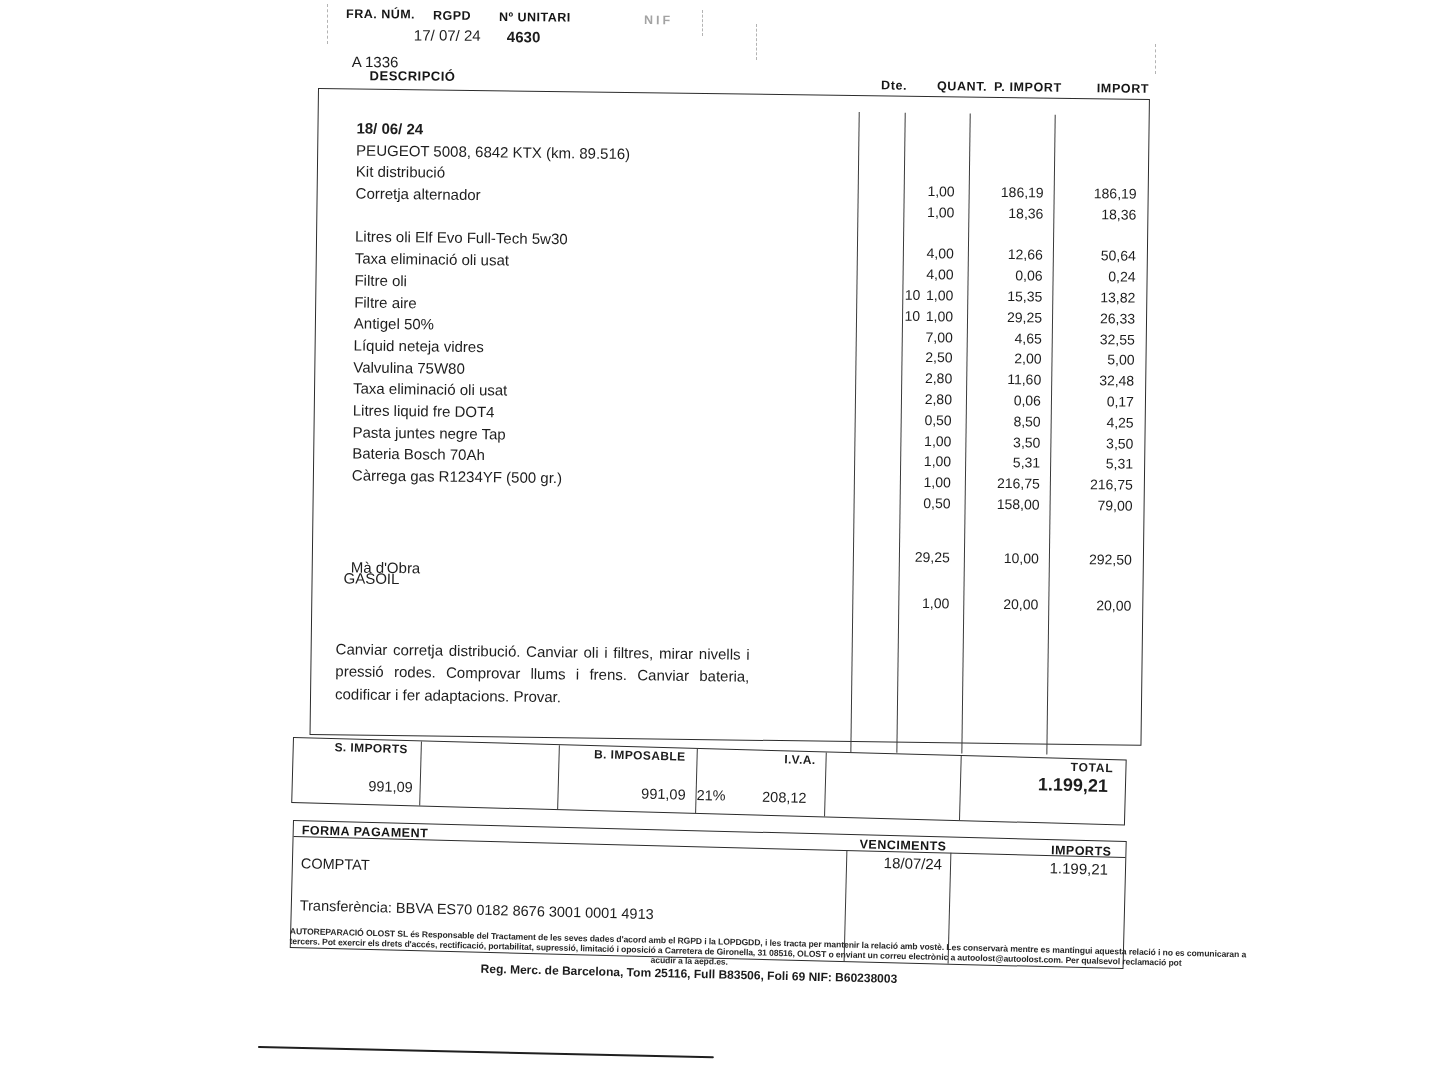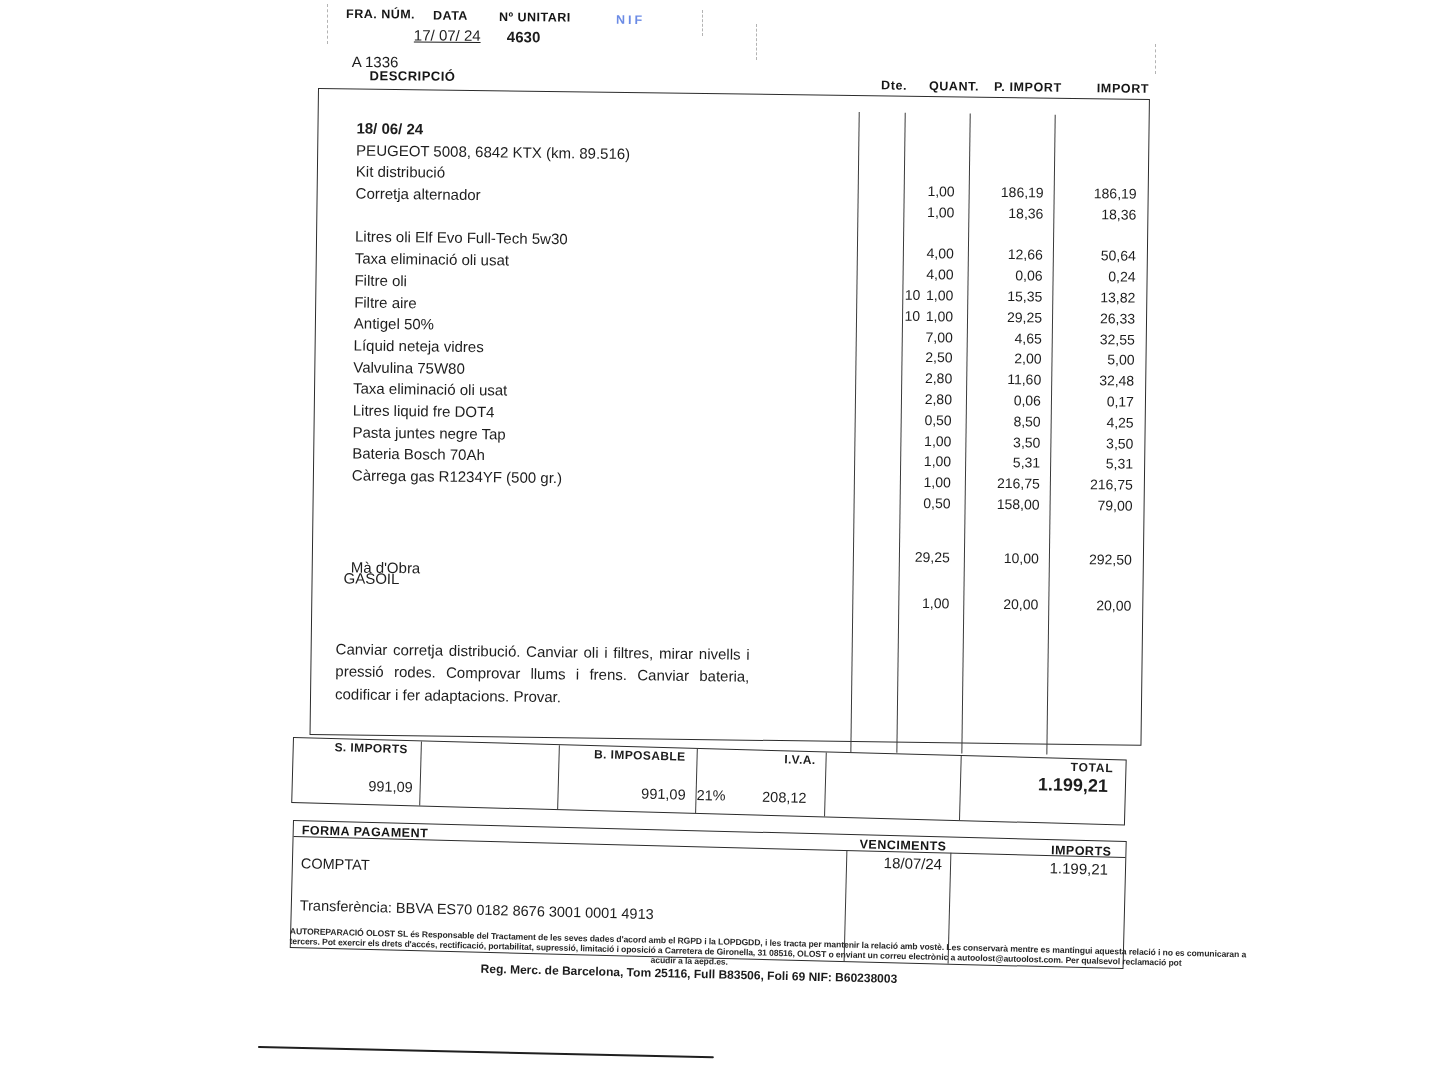--- a/index.html
+++ b/index.html
@@ -52,47 +52,47 @@
   
   .legal{position:absolute;left:290px;top:926px;width:800px;transform:rotate(1.4deg);
          transform-origin:0 0;color:#202020;}
   .legal .l{position:absolute;left:0;width:800px;text-align:center;font-size:8.6px;
             letter-spacing:-.1px;white-space:nowrap;font-weight:600;color:#2a2a2a;}
   .legal .l4{position:absolute;left:0;top:31px;width:800px;text-align:center;
              font-size:12px;font-weight:600;white-space:nowrap;color:#1c1c1c;}
 
   .scan-line{position:absolute;left:258px;top:1046px;width:456px;height:2.4px;
              background:#1f1f1f;transform:rotate(1.3deg);transform-origin:0 0;border-radius:1px;}
-  .faded{opacity:.65;color:#1d4ed8;}
+  .faded{opacity:.65;color:#737373;margin-left:28px;}
 </style>
 </head>
 <body>
 
 <div class="page">
 
   <div class="abs dash" style="left:327px;top:4px;height:40px;"></div>
   <div class="abs dash" style="left:702px;top:10px;height:26px;"></div>
   <div class="abs dash" style="left:756px;top:24px;height:36px;"></div>
   <div class="abs dash" style="left:1155px;top:44px;height:30px;"></div>
 
   <div class="hdr">
     <div class="abs lbl" style="left:346px;top:7px;text-align:center;">FRA. NÚM.</div>
     <div class="abs val" style="left:352px;top:25px;margin-top:28px;">A 1336</div>
-    <div class="abs lbl" style="left:433px;top:8px;">DATA</div>
-    <div class="abs val" style="left:414px;top:26px;text-decoration:underline;">17/ 07/ 24</div>
+    <div class="abs lbl" style="left:433px;top:8px;">RGPD</div>
+    <div class="abs val" style="left:414px;top:26px;">17/ 07/ 24</div>
     <div class="abs lbl" style="left:499px;top:9px;">Nº UNITARI</div>
     <div class="abs val" style="left:507px;top:27px;font-weight:bold;">4630</div>
     <div class="abs lbl faded" style="left:616px;top:11px;letter-spacing:3px;">NIF</div>
     <div class="abs lbl" style="left:370px;top:68px;font-size:13px;">DESCRIPCIÓ</div>
   </div>
 
   <div class="main-box">
 
     <div class="thead" style="left:556px;width:32px;text-align:right;">Dte.</div>
-    <div class="thead" style="left:602px;width:58px;text-align:right;">QUANT.</div>
+    <div class="thead" style="left:618px;width:58px;">QUANT.</div>
     <div class="thead" style="left:675px;width:70px;">P. IMPORT</div>
     <div class="thead" style="left:772px;width:58px;text-align:right;">IMPORT</div>
 
     <div class="vline" style="left:540px;"></div>
     <div class="vline" style="left:586px;"></div>
     <div class="vline" style="left:651px;"></div>
     <div class="vline" style="left:736px;"></div>
 
     <div class="desc-block">
 

